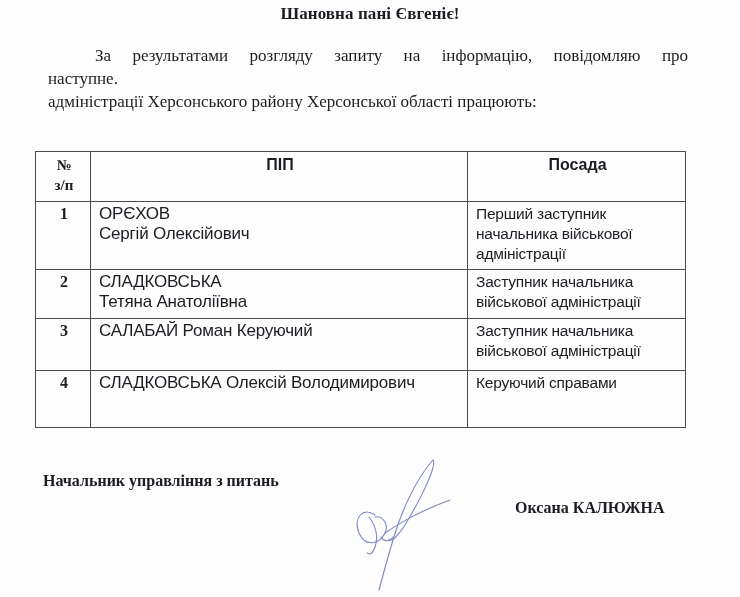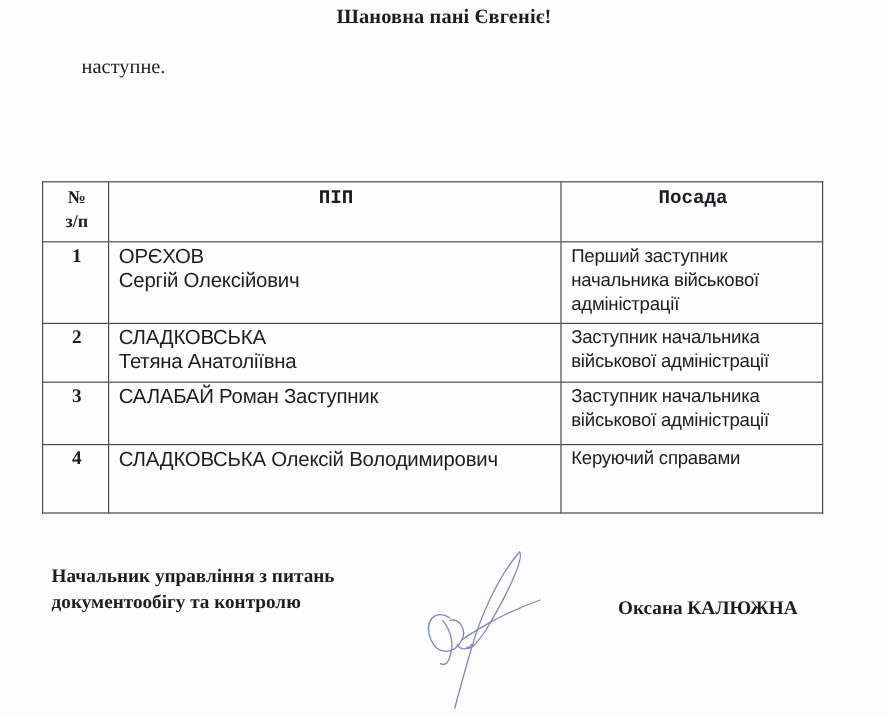--- a/index.html
+++ b/index.html
@@ -16,39 +16,39 @@
     font-weight: bold; font-size: 17px; letter-spacing: 0.1px;
   }
   .para {
     left: 48px; width: 640px; font-size: 17px; line-height: 23px;
     text-align: justify;
   }
   .p1 { top: 44px; }
   .p2 { top: 90px; }
   .indent { display: inline-block; width: 47px; }
   .jline { display: block; text-align: justify; text-align-last: justify; }
-  .lline { display: block; margin-left: 20px; }
+  .lline { display: block; }
 
   table.staff {
     position: absolute; top: 151px; left: 35px;
     border-collapse: collapse; width: 651px;
     font-size: 16px;
   }
   table.staff td, table.staff th {
     border: 1px solid #4b4b52;
     vertical-align: top;
     padding: 2px 6px 0 8px;
     line-height: 20px;
   }
   table.staff th { font-weight: bold; text-align: center; padding-top: 3px; }
   .c-num { width: 40px; text-align: center; font-weight: bold; }
   th.c-num { font-size: 15px; line-height: 21px; }
   .c-name { width: 362px; font-family: "Liberation Sans", "DejaVu Sans", sans-serif; font-size: 17px; letter-spacing: -0.2px; }
   .c-pos { font-family: "Liberation Sans", "DejaVu Sans", sans-serif; font-size: 15.5px; letter-spacing: -0.2px; }
-  th.c-name, th.c-pos { font-family: Liberation Mono, monospace; font-size: 16px; letter-spacing: 0; }
+  th.c-name, th.c-pos { font-family: Liberation Sans, sans-serif; font-size: 16px; letter-spacing: 0; }
   tr.h0 { height: 50px; }
   tr.r1 { height: 68px; }
   tr.r2 { height: 49px; }
   tr.r3 { height: 52px; }
   tr.r4 { height: 57px; }
   td.c-num { font-family: "Liberation Serif", "DejaVu Serif", serif; font-size: 16px; padding-top: 4px; }
   td.c-name, td.c-pos { padding-top: 3px; }
 
   .sig-title {
     top: 470px; left: 43px; font-weight: bold; font-size: 16px; line-height: 22px;
@@ -57,24 +57,26 @@
     top: 499px; left: 487px; font-weight: bold; font-size: 16px; margin-left: 28px;
   }
   .signature { top: 455px; left: 345px; }
 </style>
 </head>
 <body>
 
 <div class="abs greeting">Шановна пані Євгеніє!</div>
 
 <div class="abs para p1">
+  <span class="jline"><span class="indent"></span><span>За результатами розгляду запиту на інформацію, повідомляю про</span></span>
   <span class="lline">наступне.</span>
 </div>
 
 <div class="abs para p2">
+  <span class="lline">адміністрації Херсонського району Херсонської області працюють:</span>
 </div>
 
 <table class="staff">
   <tbody>
       <tr class="h0">
     <th class="c-num">
       <div>№</div>
       <div>з/п</div>
     </th>
     <th class="c-name">ПІП</th>
@@ -93,38 +95,37 @@
     <td class="c-name">
       <div>СЛАДКОВСЬКА</div>
       <div>Тетяна Анатоліївна</div>
     </td>
     <td class="c-pos">Заступник начальника військової адміністрації</td>
   </tr>
   <tr class="r3">
     <td class="c-num">3</td>
     <td class="c-name">
       <span>САЛАБАЙ</span>
-      <span>Роман Заступник</span>
+      <span>Роман Керуючий</span>
     </td>
     <td class="c-pos">Заступник начальника військової адміністрації</td>
   </tr>
   <tr class="r4">
     <td class="c-num">4</td>
     <td class="c-name">
       <span>СЛАДКОВСЬКА</span>
       <span>Олексій Володимирович</span>
     </td>
     <td class="c-pos">Керуючий справами</td>
   </tr>
 </tbody>
   </table>
 
 <div class="abs sig-title">
   <div>Начальник управління з питань</div>
-  <div>документообігу та контролю</div>
 </div>
 
 <div class="abs signature">
   <svg width="110" height="140" viewBox="0 0 110 140">
     <g fill="none" stroke="#7d87c4" stroke-width="1.1" stroke-linecap="round">
       <path d="M88 5 C70 25, 55 60, 48 85 C42 105, 38 120, 34 135"></path>
       <path d="M88 5 C92 10, 78 40, 60 70 C52 82, 46 88, 44 84"></path>
       <path d="M30 60 C18 52, 8 62, 14 78 C20 92, 34 90, 40 78 C44 70, 38 60, 30 62"></path>
       <path d="M24 62 C30 70, 34 80, 30 92 C28 98, 26 100, 22 98"></path>
       <path d="M40 78 C52 70, 70 58, 105 45"></path>

